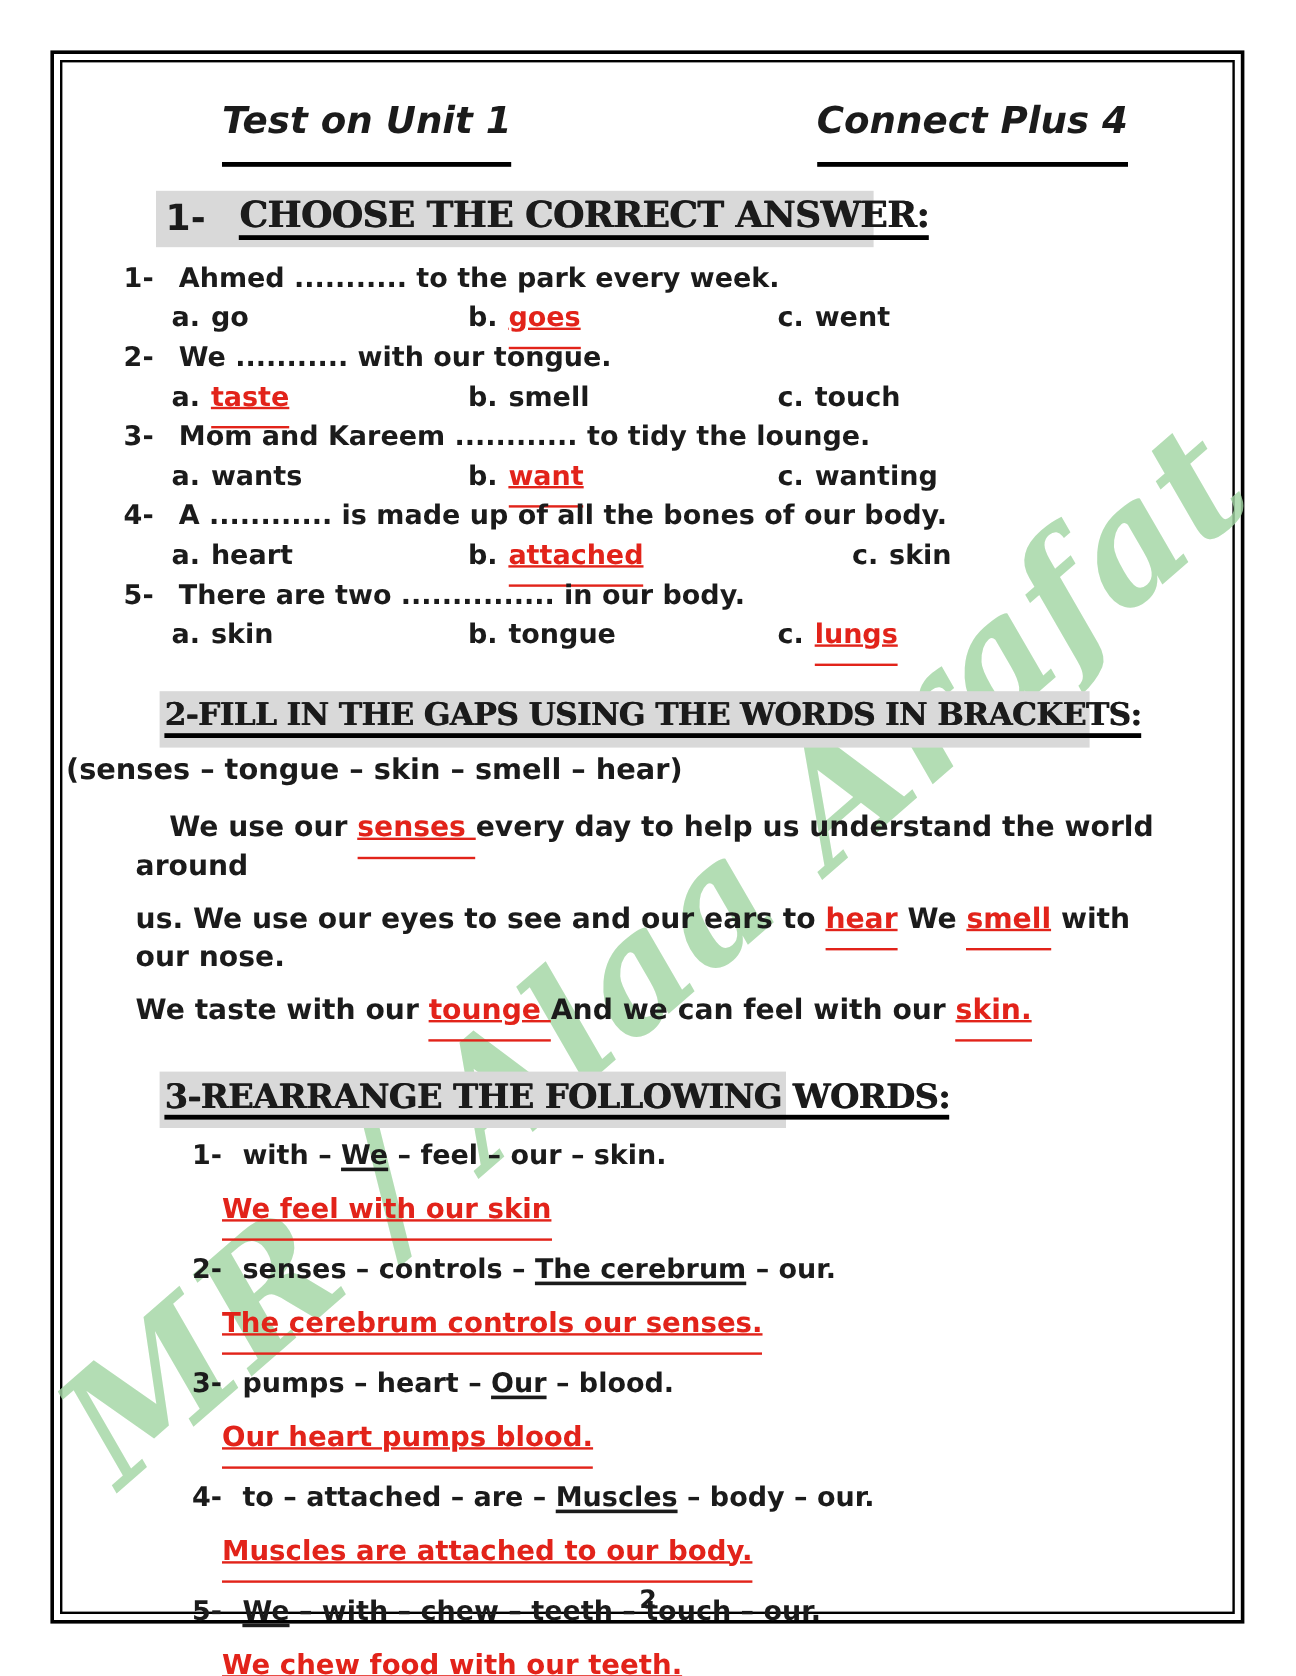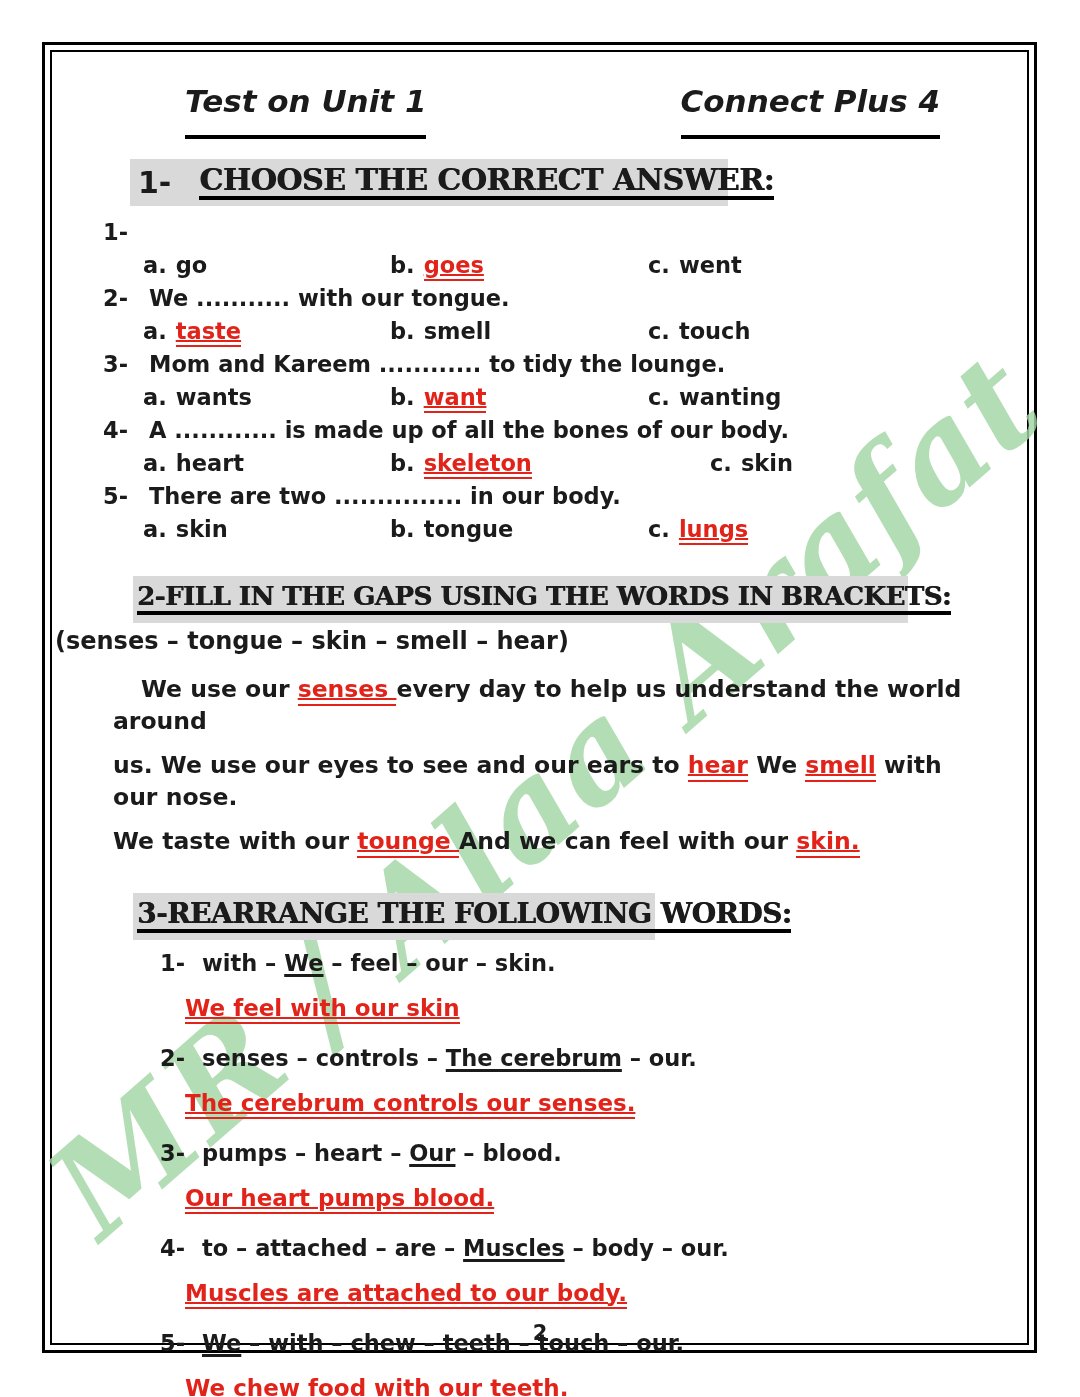--- a/index.html
+++ b/index.html
@@ -64,21 +64,21 @@
   .opt-a{ width:247px; flex:none; }
   .opt-b{ width:258px; flex:none; }
   .q:nth-child(4) .opt-c{ margin-left:62px; }
   .opt-label{ margin-right:9px; }
 
   
   .red{
     color:var(--red);
     text-decoration:underline; text-decoration-thickness:2px;
     border-bottom:2px solid var(--red);
-    padding-bottom:1px;
+    padding-bottom:11px;
   }
   
   .u{ text-decoration:underline; text-decoration-thickness:2.5px; text-underline-offset:3px; }
 
   
   .word-bank{ text-align:left; font-size:24px; font-weight:bold; margin-top:4px; height:32px; }
   .para{ margin:14px 0 0 58px; width:880px; font-size:23.5px; font-weight:bold; }
   .para-line{ line-height:32px; margin-bottom:12px; }
   .para-line:first-child{ text-indent:28px; }
 
@@ -108,20 +108,21 @@
 
     <div class="sec-bar s1">
       <span class="sec-num">1-</span>
       <span class="sec-title">CHOOSE THE CORRECT ANSWER:</span>
     </div>
 
     <div class="mcq">
         <div class="q">
           <div class="q-line">
             <span class="q-num">1-</span>
+            <span class="q-text">Ahmed ........... to the park every week.</span>
           </div>
           <div class="opt-row">
             <span class="opt opt-a"><span class="opt-label">a.</span><span>go</span></span>
             <span class="opt opt-b"><span class="opt-label">b.</span><span class="red">goes</span></span>
             <span class="opt opt-c"><span class="opt-label">c.</span><span>went</span></span>
           </div>
         </div>
         <div class="q">
           <div class="q-line">
             <span class="q-num">2-</span>
@@ -144,21 +145,21 @@
             <span class="opt opt-c"><span class="opt-label">c.</span><span>wanting</span></span>
           </div>
         </div>
         <div class="q">
           <div class="q-line">
             <span class="q-num">4-</span>
             <span class="q-text">A ............ is made up of all the bones of our body.</span>
           </div>
           <div class="opt-row">
             <span class="opt opt-a"><span class="opt-label">a.</span><span>heart</span></span>
-            <span class="opt opt-b"><span class="opt-label">b.</span><span class="red">skeleton</span></span>
+            <span class="opt opt-b"><span class="opt-label">b.</span><span class="red">attached</span></span>
             <span class="opt opt-c"><span class="opt-label">c.</span><span>skin</span></span>
           </div>
         </div>
         <div class="q">
           <div class="q-line">
             <span class="q-num">5-</span>
             <span class="q-text">There are two ............... in our body.</span>
           </div>
           <div class="opt-row">
             <span class="opt opt-a"><span class="opt-label">a.</span><span>skin</span></span>

